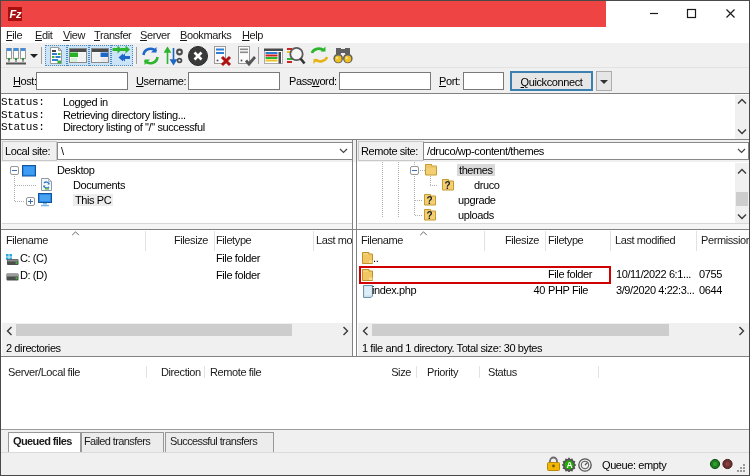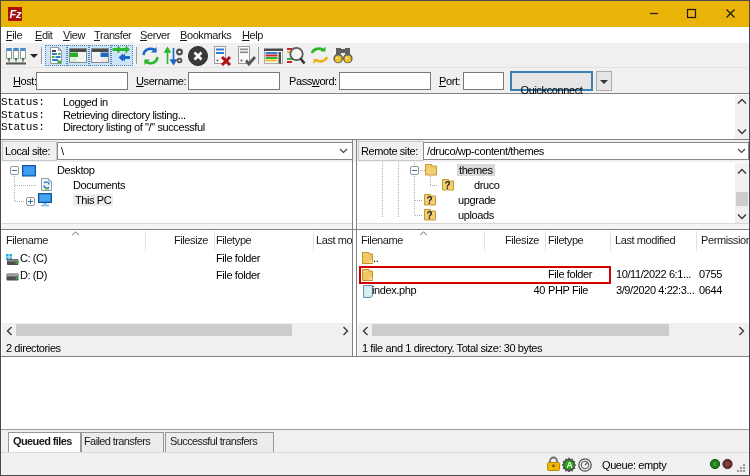--- a/index.html
+++ b/index.html
@@ -4,33 +4,33 @@
 * { margin:0; padding:0; box-sizing:border-box; }
 html,body { width:750px; height:476px; overflow:hidden; background:#fff; }
 #win {
   position:relative; width:750px; height:476px;
   background:#fff; border:1px solid #494949;
   font-family:"Liberation Sans", sans-serif; font-size:11px; letter-spacing:-0.4px; color:#000;
 }
 .abs { position:absolute; }
 u { text-decoration:underline; }
 
-#titlebar { left:0; top:0; width:748px; height:26px; background:#eab308;text-align:center; }
+#titlebar { left:0; top:0; width:605px; height:26px; background:#ef4444;text-align:center; }
 
 #menubar { left:0; top:26px; width:748px; height:16px; background:#fff; }
 .mi { position:absolute; top:2px; color:#1a1a1a; }
 
 #toolbar { left:0; top:42px; width:748px; height:25px; background:#f0f0f0; border-bottom:1px solid #e2e2e2;}
 .tbsep { position:absolute; top:4px; width:1px; height:17px; background:#9f9f9f; }
 .toggle { position:absolute; top:2px; width:22px; height:21px; background:#cce4f7; border:1px dotted #4d86c0; }
 
 #qcbar { left:0; top:67px; width:748px; height:26px; background:#f0f0f0; border-bottom:1px solid #828282; }
 .qclabel { position:absolute; top:7px; color:#000; }
 .qcinput { position:absolute; top:4px; height:18px; background:#fff; border:1px solid #797979; }
-#qcbtn { position:absolute; left:509px; top:3px; width:83px; height:20px; background:#e6e6e6; border:2px solid #3c7fb1; text-align:center; padding-top:11px; }
+#qcbtn { position:absolute; left:509px; top:3px; width:83px; height:20px; background:#e6e6e6; border:2px solid #3c7fb1; text-align:center; padding-top:3px; }
 #qcdrop { position:absolute; left:595px; top:3px; width:16px; height:20px; background:#e6e6e6; border:1px solid #acacac; }
 
 #statuslog { left:0; top:93px; width:748px; height:45px; background:#fff; }
 .slrow { position:absolute; left:0px; white-space:pre;font-family:Liberation Mono, monospace; }
 .slmsg { position:absolute; left:62px; white-space:pre; }
 .vsb { position:absolute; background:#f0f0f0; }
 
 #mainsep { left:0; top:138px; width:748px; height:1px; background:#828282; }
 .sitebar { position:absolute; top:139px; height:22px; background:#f0f0f0; }
 .sitelabel { position:absolute; top:1px; height:20px; border:1px solid #c9c9c9; background:#f0f0f0; padding:3px 2px 0 2px; white-space:nowrap; overflow:hidden; }
@@ -440,20 +440,33 @@
         <path d="M1.5 1 L5.5 5 L1.5 9" fill="none" stroke="#3a3a3a" stroke-width="1.4"></path>
       </svg>
   </div>
 
   <div class="dirstat" style="left:1px;width:351px;padding-left:4px">2 directories</div>
   <div class="dirstat" style="left:357px;width:391px;padding-left:4px">1 file and 1 directory. Total size: 30 bytes</div>
   <div class="vline" style="left:351px;top:139px;height:216px"></div>
   <div class="vline" style="left:355px;top:139px;height:216px"></div>
 
   <div id="qline" class="abs"></div>
+  <div id="queuehdr" class="abs">
+    <span class="hdrtxt" style="left:7px;top:8px">Server/Local file</span>
+    <div class="colline" style="left:145px;top:8px;height:17px"></div>
+    <span class="hdrtxt" style="left:160px;top:8px">Direction</span>
+    <div class="colline" style="left:203px;top:8px;height:17px"></div>
+    <span class="hdrtxt" style="left:209px;top:8px">Remote file</span>
+    <div class="colline" style="left:415px;top:8px;height:17px"></div>
+    <span class="hdrtxt" style="left:410px;top:8px;transform:translateX(-100%)">Size</span>
+    <span class="hdrtxt" style="left:426px;top:8px">Priority</span>
+    <div class="colline" style="left:478px;top:8px;height:17px"></div>
+    <span class="hdrtxt" style="left:487px;top:8px">Status</span>
+    <div class="colline" style="left:597px;top:8px;height:17px"></div>
+  </div>
   <div id="queuebody" class="abs"></div>
   <div id="qbot" class="abs"></div>
 
   <div id="tabsrow" class="abs">
     <div class="tab" id="tab1" style="left:7px;width:73px">Queued files</div>
     <div class="tab" style="left:80px;width:83px;padding-left:2px">Failed transfers</div>
     <div class="tab" style="left:164px;width:109px">Successful transfers</div>
   </div>
 
   <div id="statusbar" class="abs">

